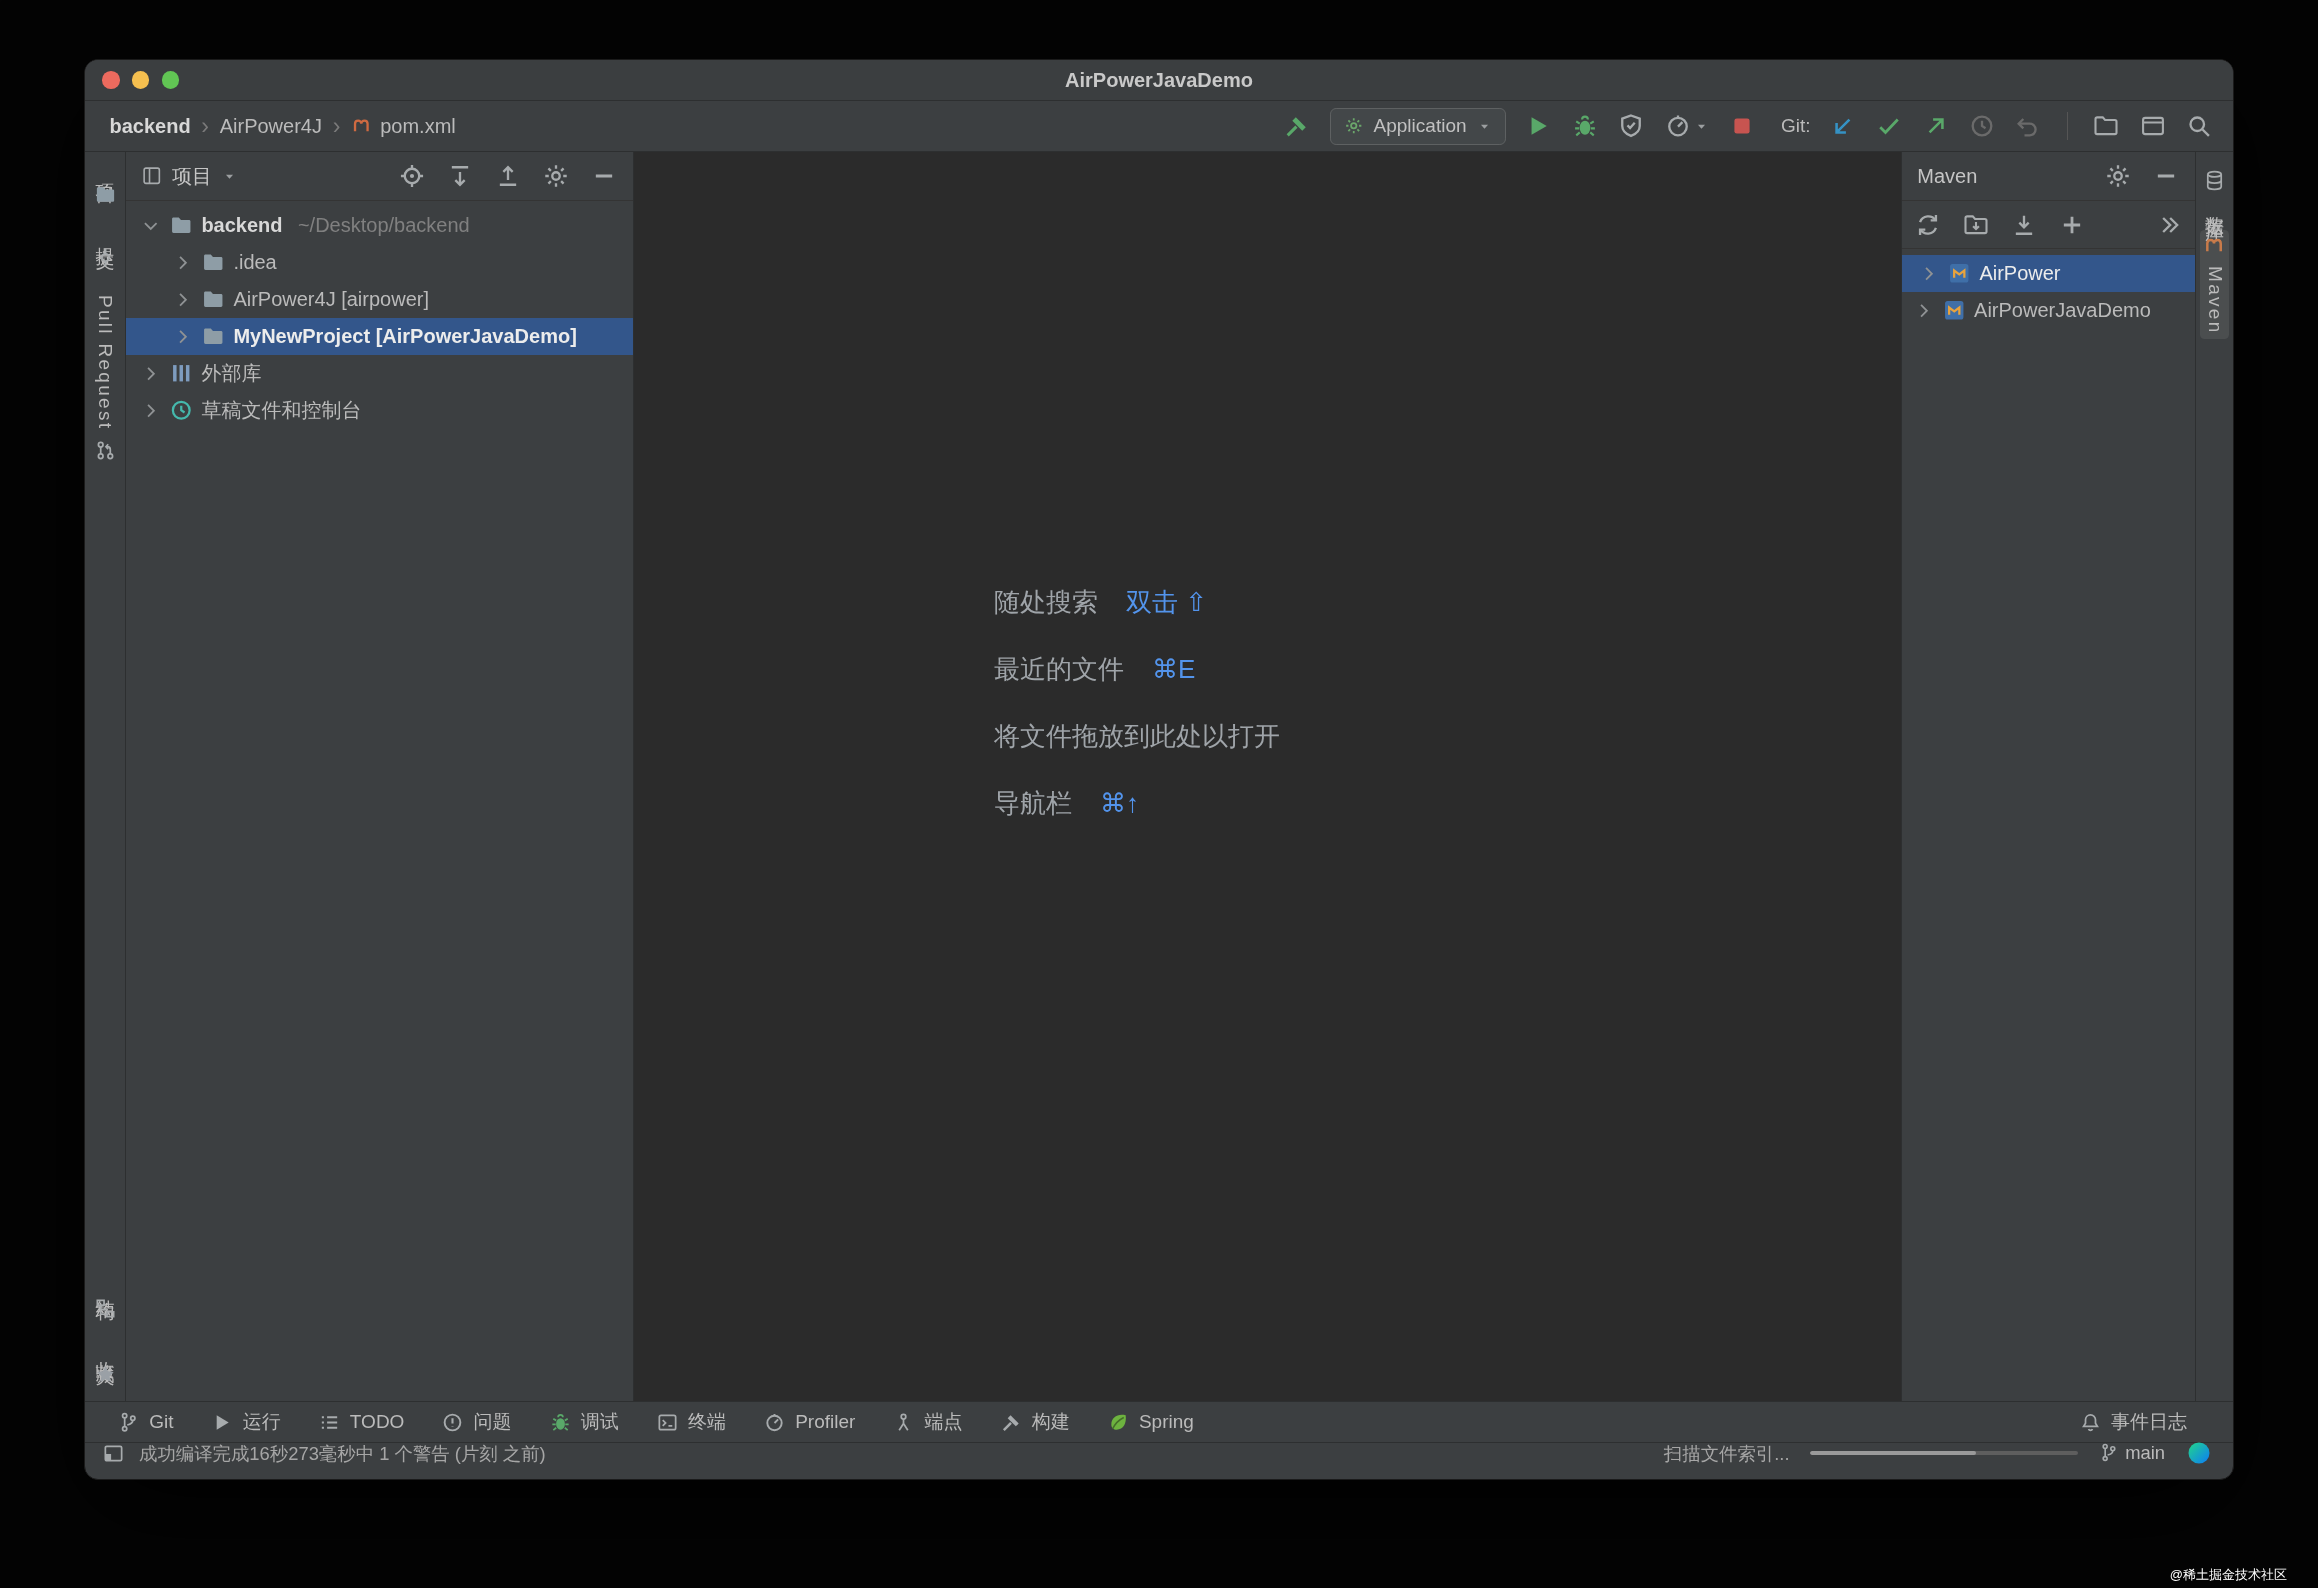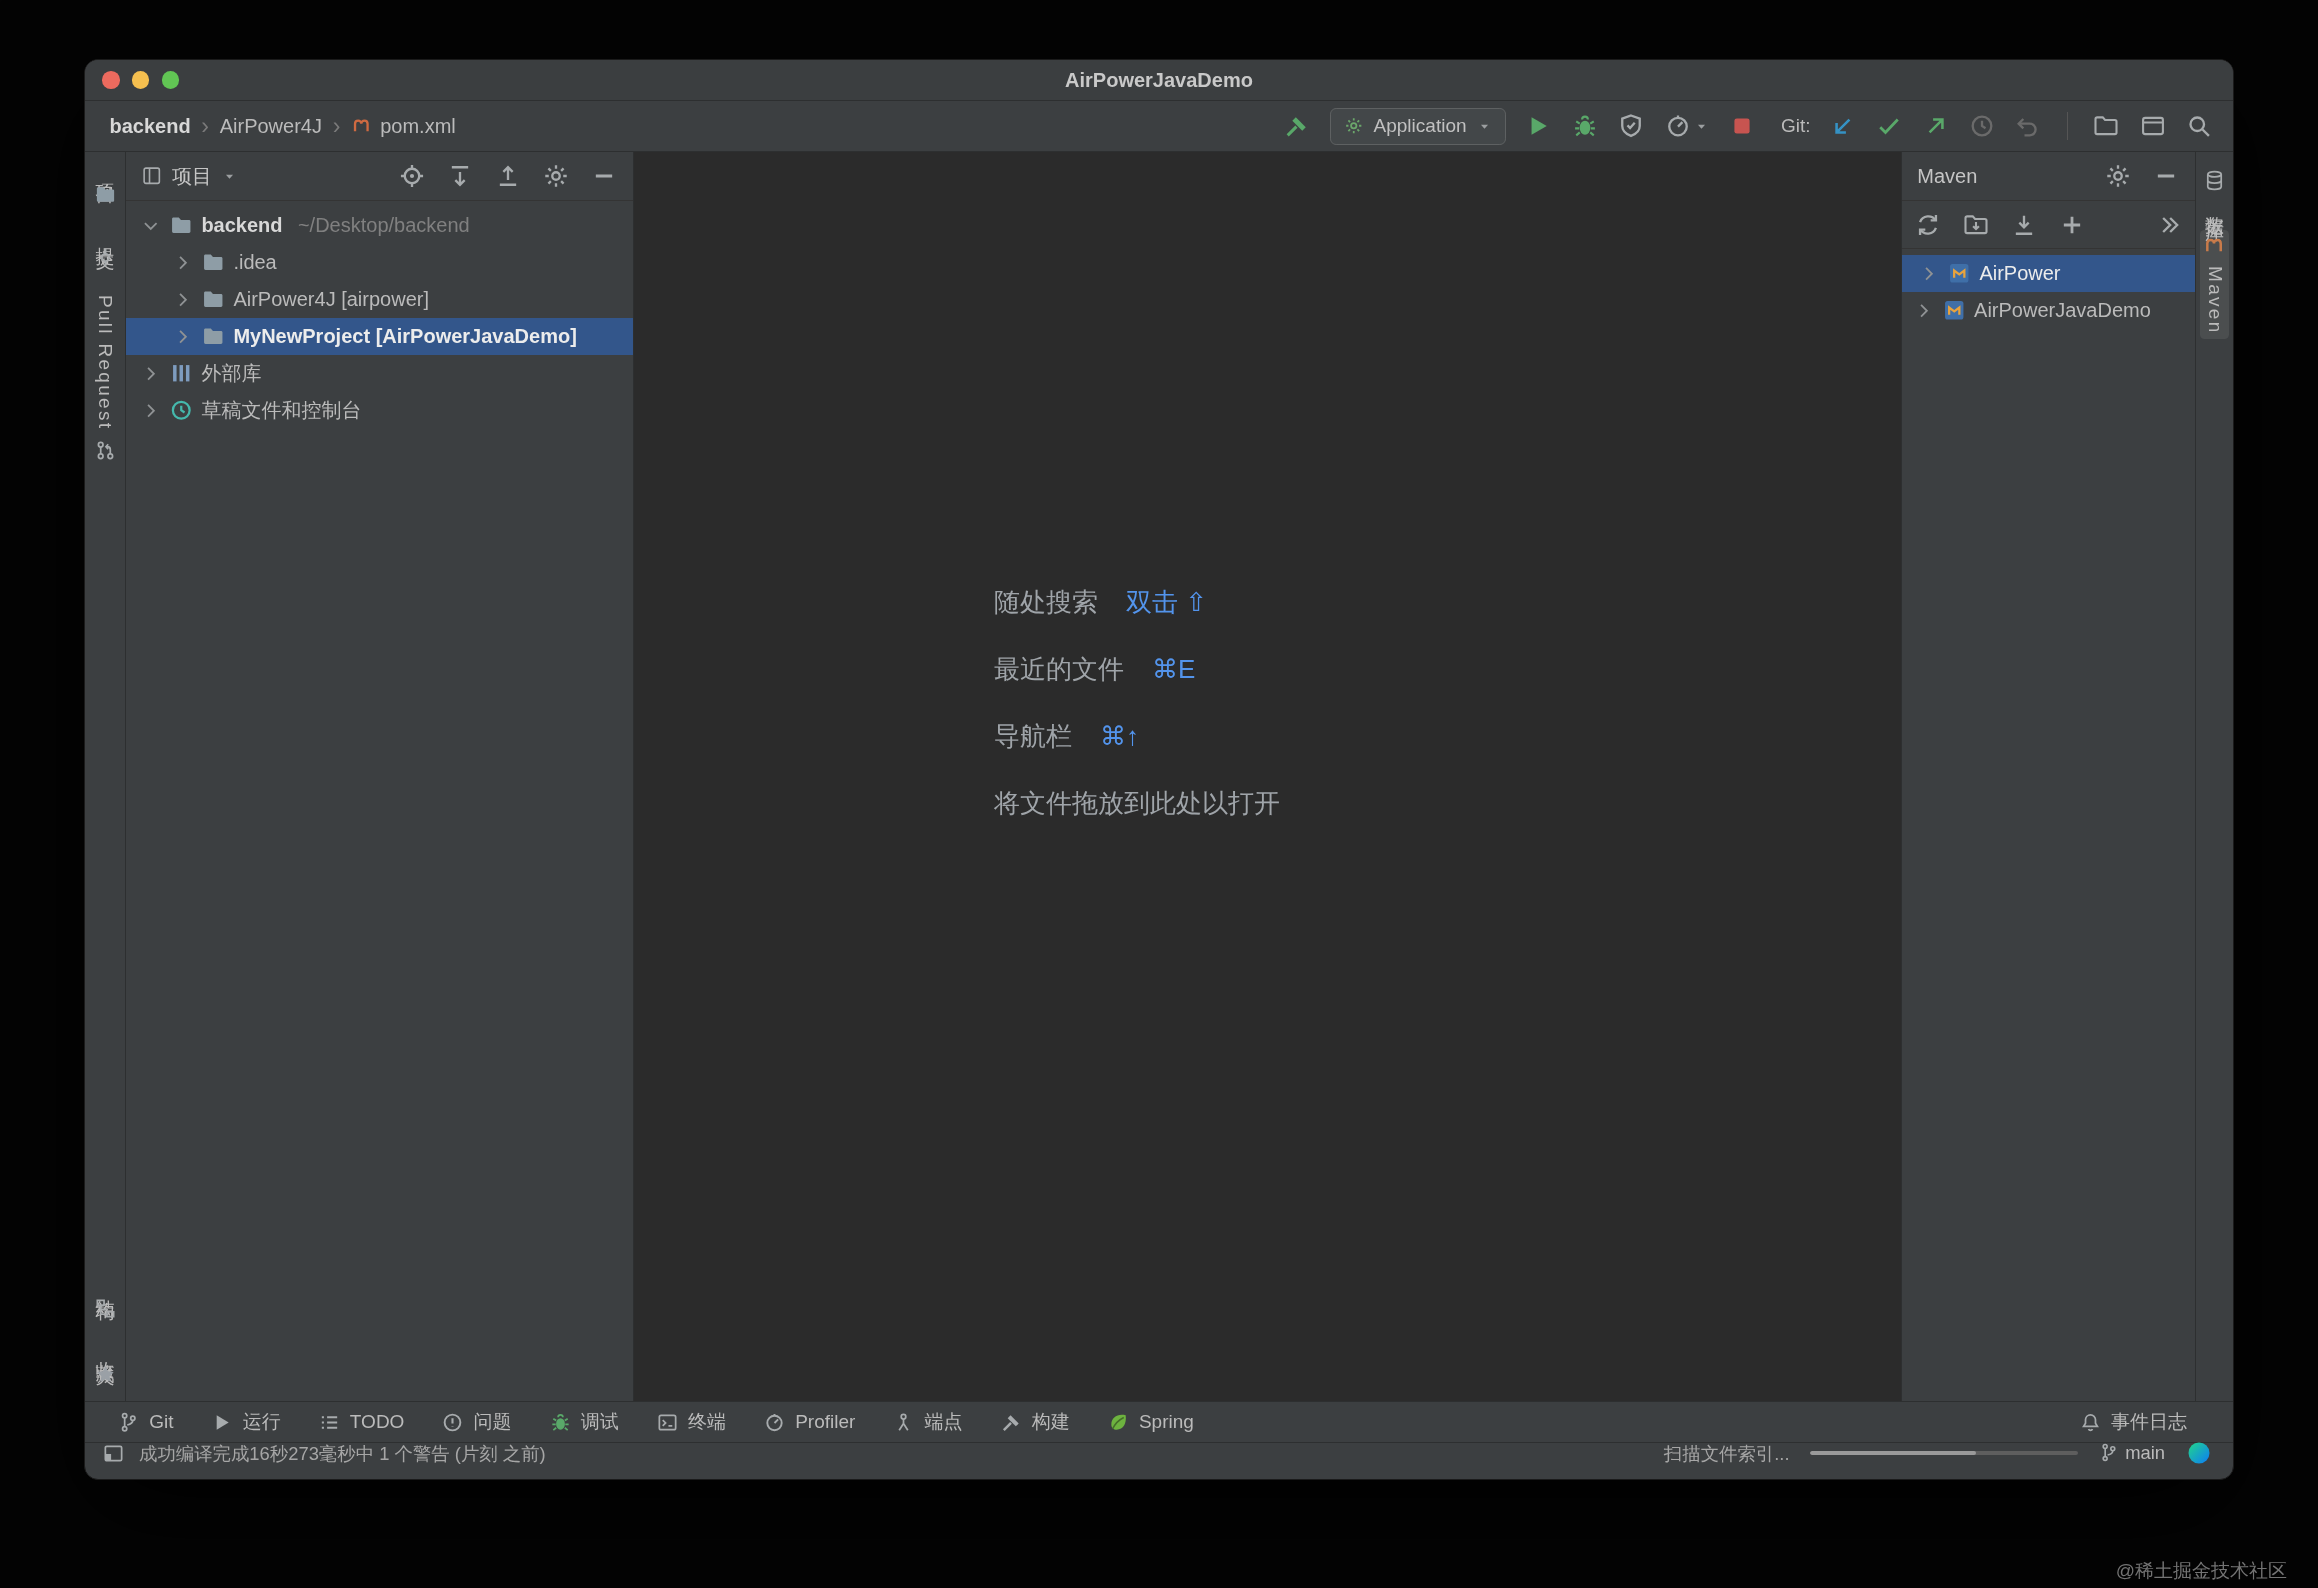--- a/index.html
+++ b/index.html
@@ -86,21 +86,21 @@
   .bb-item { display:flex; align-items:center; gap:9.2px; font-size:19px; color:#BBB; }
 
   
   .statusbar { height:37px; flex:0 0 auto; border-top:0.8px solid #2D2F30; display:flex; align-items:center;
                padding:0 20px 16px 17px; gap:14px; font-size:18.4px; color:#A6A6A6; }
   .sb-right { margin-left:auto; display:flex; align-items:center; gap:20px; }
   .progress { width:268px; height:3.8px; border-radius:2.3px; background:#5E5E5E; overflow:hidden; position:relative; }
   .progress::after { content:""; position:absolute; left:0; top:0; bottom:0; width:62%; background:#9A9A9A; border-radius:2.3px; }
   .sb-branch { display:flex; align-items:center; gap:6.1px; color:#BBB; }
 
-  .watermark { position:absolute; right:32px; bottom:4.6px; color:#737373; font-size:19px; }
+  .watermark { position:absolute; right:32px; bottom:4.6px; color:#ffffff; font-size:13px; }
 </style>
 </head>
 <body>
 
 <div class="stage">
   <div class="window">
 
     <div class="titlebar">
       <div class="traffic">
         <span class="tl red"></span>
@@ -427,25 +427,25 @@
         <div class="hints">
             <div class="hint-row">
               <span class="hint-label">随处搜索</span>
               <span class="hint-key">双击 ⇧</span>
             </div>
             <div class="hint-row">
               <span class="hint-label">最近的文件</span>
               <span class="hint-key">⌘E</span>
             </div>
             <div class="hint-row">
+              <span class="hint-label">将文件拖放到此处以打开</span>
+            </div>
+            <div class="hint-row">
               <span class="hint-label">导航栏</span>
               <span class="hint-key">⌘↑</span>
-            </div>
-            <div class="hint-row">
-              <span class="hint-label">将文件拖放到此处以打开</span>
             </div>
           </div>
       </div>
 
       <div class="maven-panel">
         <div class="panel-header">
           <span class="panel-title">Maven</span>
           <span class="header-spacer"></span>
           <span class="header-icons">
               <span class="icon">

